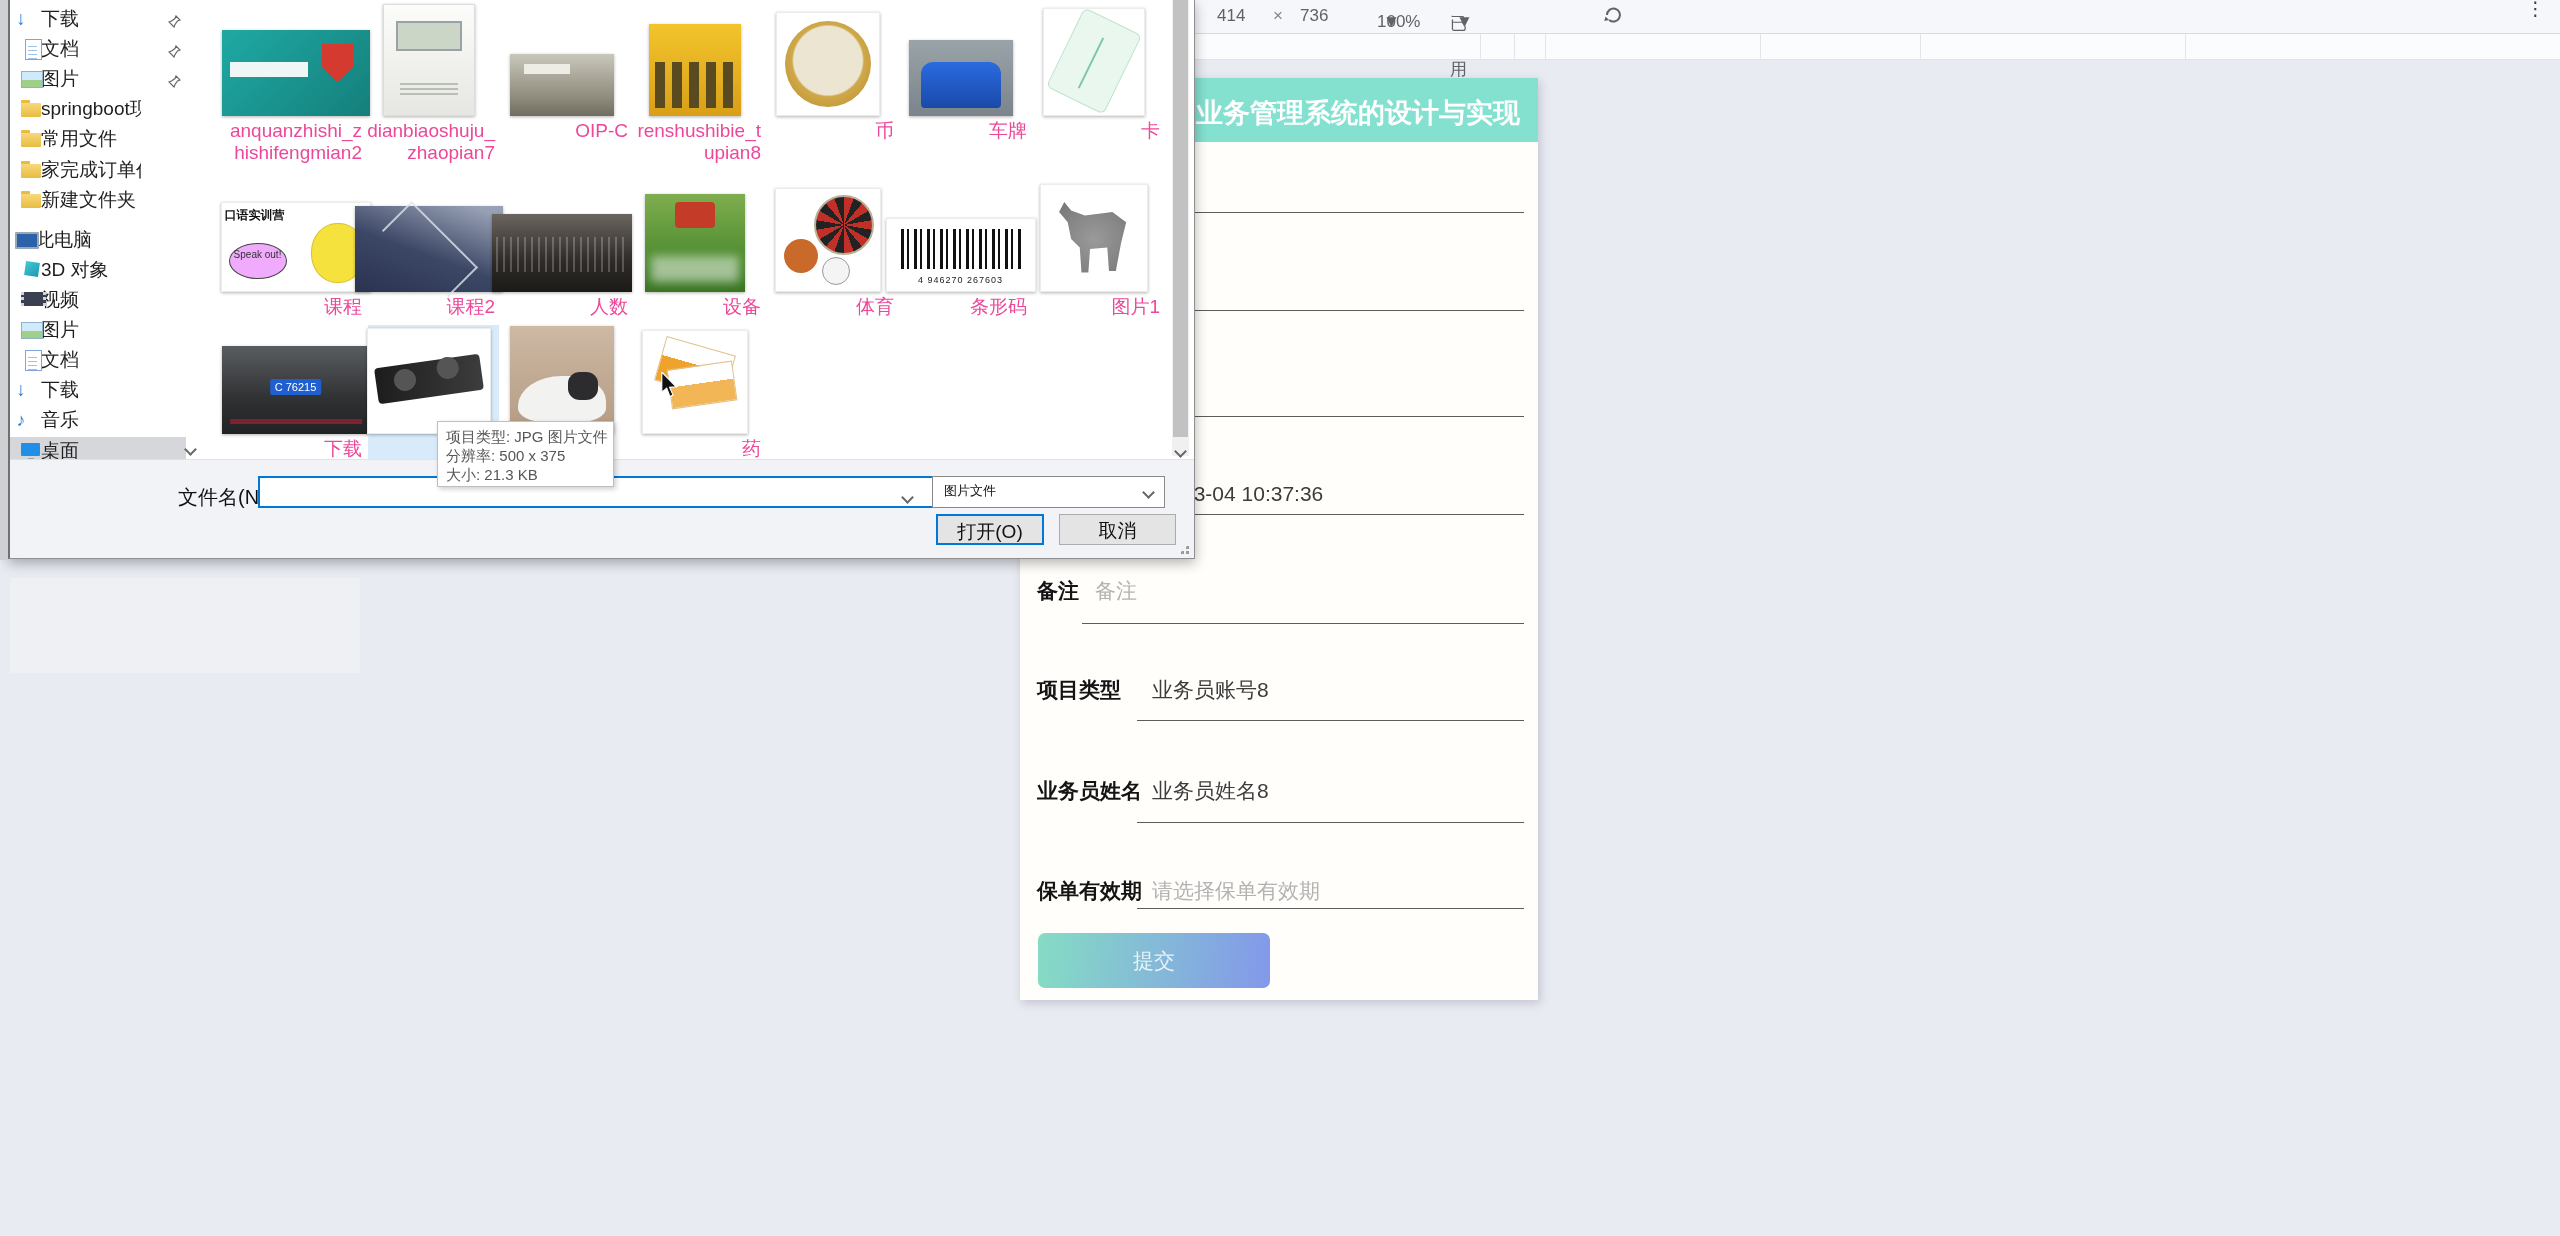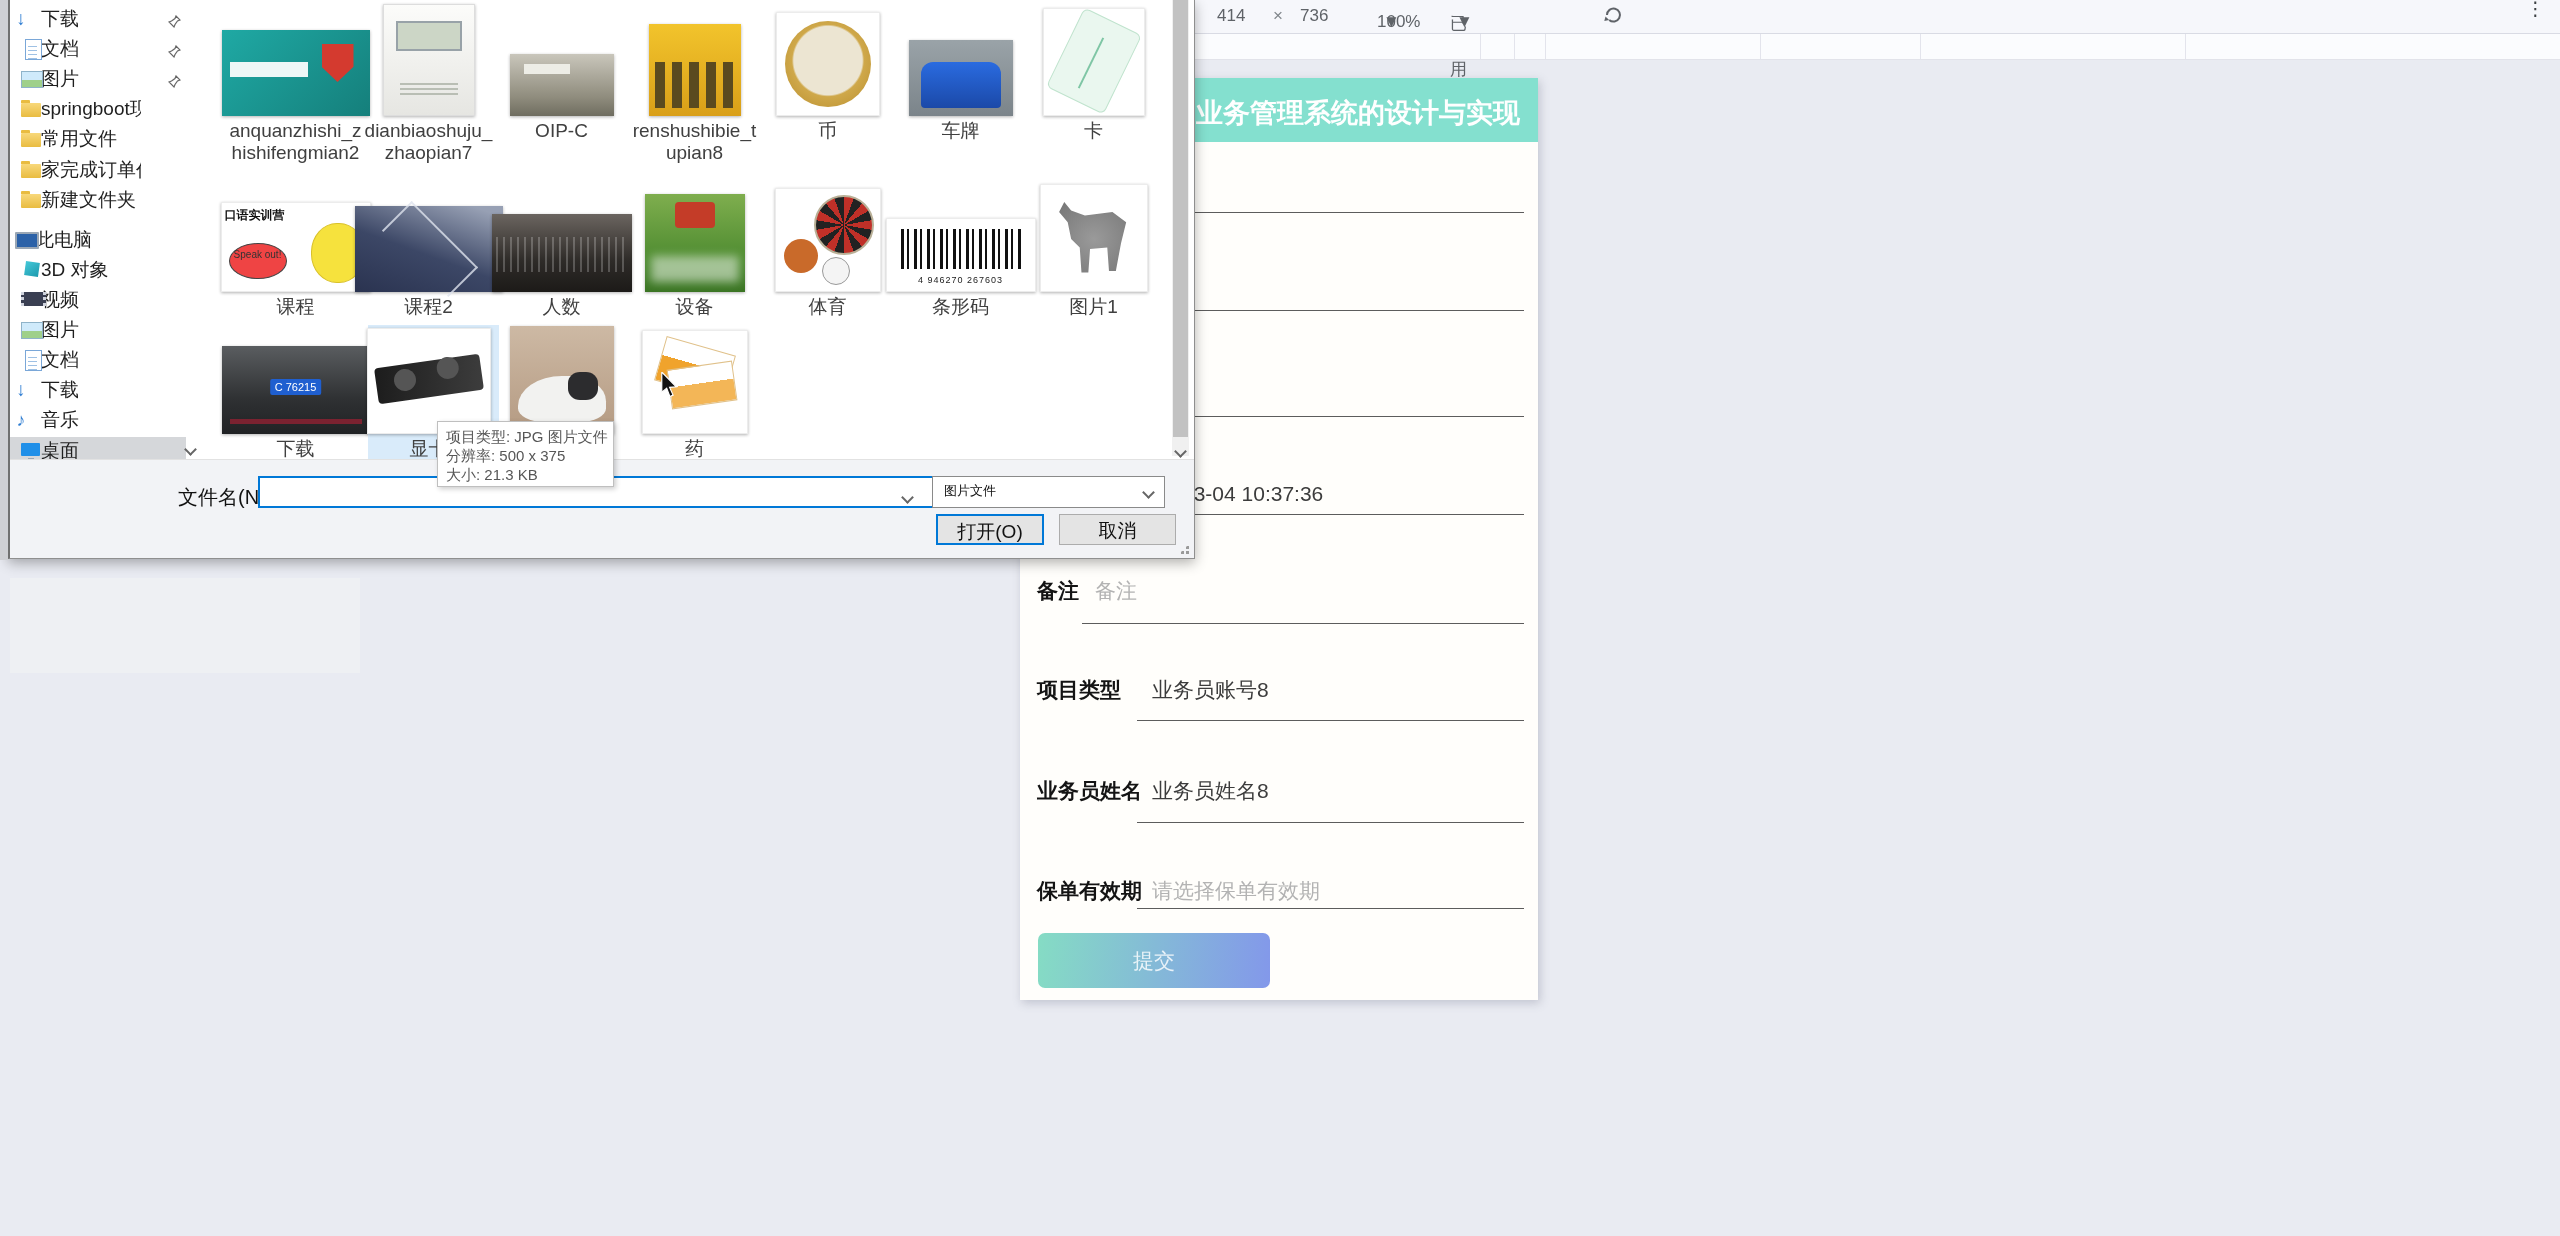--- a/index.html
+++ b/index.html
@@ -50,21 +50,21 @@
   .ic-film{width:19px;height:14px;margin-top:2px;background:#3a3f52;border-left:3px dotted #cfd3dd;border-right:3px dotted #cfd3dd}
   .ic-music{color:#2e7dd2;font-size:18px;line-height:20px}
   .ic-desk{width:19px;height:13px;margin-top:2px;background:#1f8fe8;border-radius:1px}
   .ic-desk::after{content:"";position:absolute;left:7px;top:15px;width:6px;height:3px;background:#9aa7b5}
   .pin{position:absolute;left:158px;top:6px}
   .chev{display:inline-block;width:7px;height:7px;border-right:2px solid #666;border-bottom:2px solid #666;transform:rotate(45deg)}
 
   
   .file{position:absolute;width:133px;height:150px}
   .th{position:absolute;bottom:34px;left:50%;transform:translateX(-50%);box-shadow:0 1px 3px rgba(0,0,0,.3)}
-  .lbl{position:absolute;top:120px;width:100%;text-align:center;font-size:19px;line-height:22px;color:#404040;word-break:break-all}
+  .lbl{position:absolute;top:120px;width:100%;text-align:right;font-size:19px;line-height:22px;color:#ec4899;word-break:break-all}
   .sel{position:absolute;left:6px;right:-4px;top:7px;bottom:4px;background:#d9ebfa}
 
   
   .t-sec{background:linear-gradient(135deg,#1fa9a4,#157f7b)}
   .t-sec::before{content:"";position:absolute;left:8px;top:32px;width:78px;height:15px;background:#eef7f6}
   .t-sec::after{content:"";position:absolute;right:16px;top:14px;width:32px;height:38px;background:#d43a2f;clip-path:polygon(0 0,100% 0,100% 60%,50% 100%,0 60%)}
   .t-meter{background:linear-gradient(#fcfcfa,#e6e6e2);border:1px solid #ddd}
   .t-meter::before{content:"";position:absolute;left:12px;top:16px;right:12px;height:26px;background:#ccd6c6;border:2px solid #98a2a8}
   .t-meter::after{content:"";position:absolute;left:16px;bottom:18px;right:16px;height:14px;background:repeating-linear-gradient(#b9beb4 0 2px,transparent 2px 5px)}
   .t-build{background:linear-gradient(#c9c6bb,#8f8c7d 70%,#6f6d60)}
@@ -75,21 +75,21 @@
   .t-coin::before{content:"";position:absolute;left:50%;top:50%;width:86px;height:86px;border-radius:50%;transform:translate(-50%,-50%);
       background:radial-gradient(circle at 50% 46%,#ece5d2 54%,#cfa84a 57%,#b78c2c)}
   .t-carblue{background:linear-gradient(#9aa3a8,#7b848a)}
   .t-carblue::before{content:"";position:absolute;left:12px;right:12px;bottom:8px;height:46px;background:linear-gradient(#2a6be0,#1b49a8);border-radius:12px 12px 4px 4px}
   .t-card{background:#fff;border:1px solid #ececec}
   .t-card::before{content:"";position:absolute;left:18px;top:8px;width:62px;height:86px;background:#eaf7ef;border:1px solid #bfe3cd;border-radius:6px;transform:rotate(26deg)}
   .t-card::after{content:"";position:absolute;left:46px;top:26px;width:2px;height:56px;background:#7fc6a5;transform:rotate(26deg)}
   .t-course{background:#fff;border:1px solid #ececec}
   .t-course .tx{position:absolute;left:3px;top:4px;font-size:12px;font-weight:bold;color:#111;white-space:nowrap}
   .t-course .face{position:absolute;right:5px;top:20px;width:52px;height:58px;border-radius:48%;background:#f6e23d;border:1px solid #d9c12a}
-  .t-course .bub{position:absolute;left:7px;bottom:12px;width:58px;height:36px;border:1px solid #444;border-radius:50%;font-size:10px;color:#333;text-align:center;line-height:16px;padding-top:3px;box-sizing:border-box;background:#ef4444}
+  .t-course .bub{position:absolute;left:7px;bottom:12px;width:58px;height:36px;border:1px solid #444;border-radius:50%;font-size:10px;color:#333;text-align:center;line-height:16px;padding-top:3px;box-sizing:border-box;background:#f0abfc}
   .t-course2{background:linear-gradient(200deg,#97a0b4 8%,#3c4766 55%,#2a3350)}
   .t-course2::before{content:"";position:absolute;left:28px;top:22px;width:90px;height:40px;border:2px solid #dfe4ee;border-bottom:none;transform:rotate(45deg);opacity:.8}
   .t-crowd{background:linear-gradient(#6b6560,#2e2b28 60%,#1c1a18)}
   .t-crowd::before{content:"";position:absolute;left:4px;right:4px;top:30%;height:45%;background:repeating-linear-gradient(90deg,rgba(255,255,255,.22) 0 2px,transparent 2px 7px)}
   .t-field{background:linear-gradient(#7fae4e,#4c8a2f 70%,#3a7423)}
   .t-field::before{content:"";position:absolute;left:30px;top:8px;width:40px;height:26px;background:#c43c28;border-radius:4px}
   .t-field::after{content:"";position:absolute;left:6px;right:6px;bottom:10px;height:26px;background:rgba(255,255,255,.5);filter:blur(5px)}
   .t-sports{background:#fff;border:1px solid #ececec}
   .t-sports .dart{position:absolute;right:6px;top:6px;width:56px;height:56px;border-radius:50%;background:repeating-conic-gradient(#c03028 0 20deg,#222 20deg 40deg);border:2px solid #b9b097}
   .t-sports .bball{position:absolute;left:8px;bottom:18px;width:34px;height:34px;border-radius:50%;background:#c96a2a}

